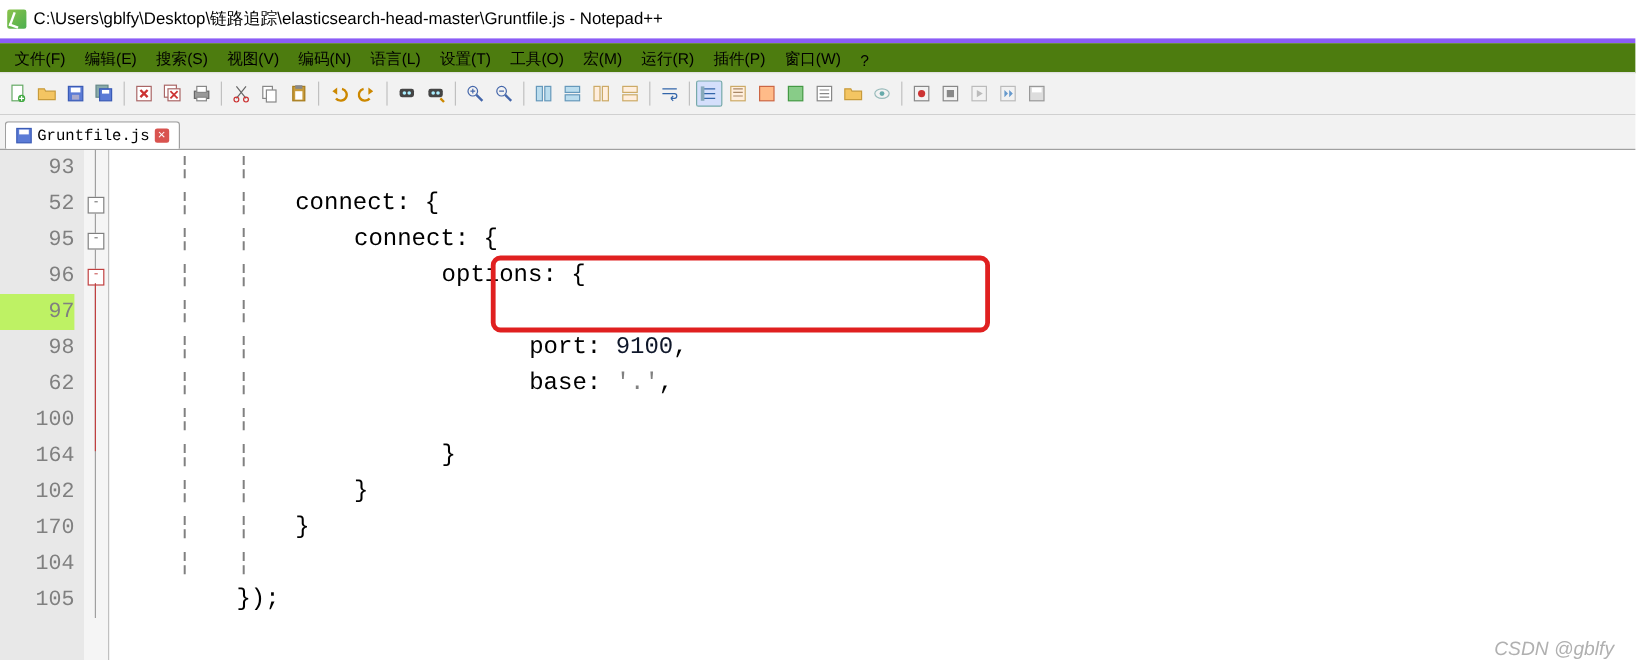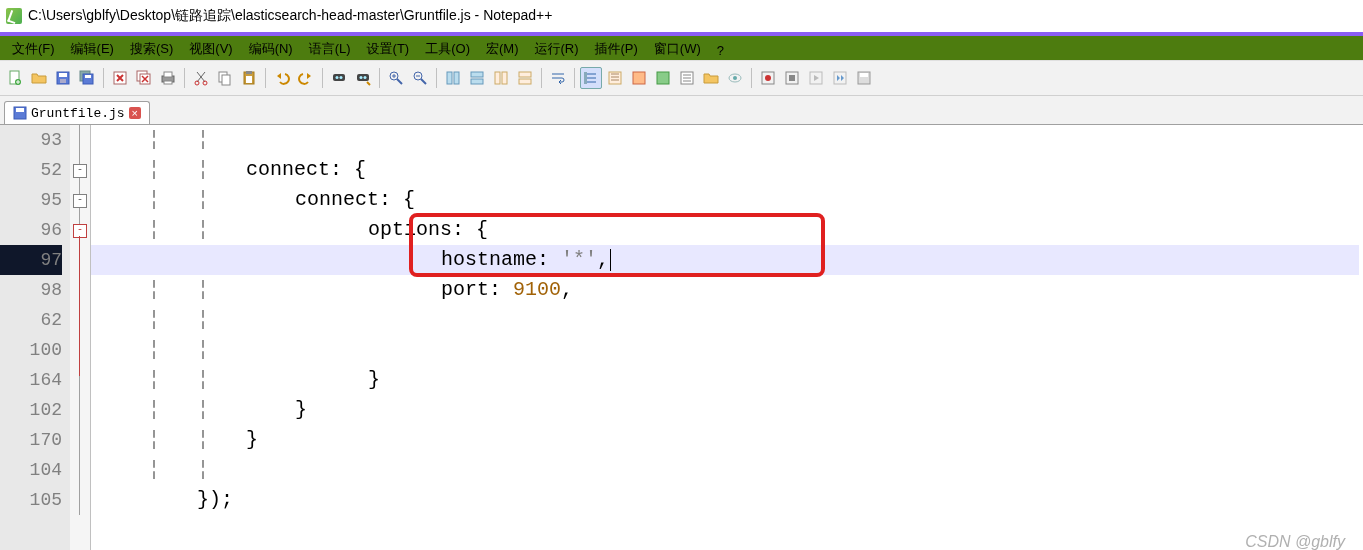--- a/index.html
+++ b/index.html
@@ -21,21 +21,21 @@
   .editor{display:flex;flex:1;height:calc(550px - 28px - 24px - 30px - 26px);font-family:Consolas,"Courier New",monospace;font-size:20px;line-height:30px;position:relative}
   .gutter{width:62px;background:#e8e8e8;color:#808080;text-align:right;padding-right:8px;font-size:18px}
   .fold{width:20px;background:#f5f5f5;border-right:1px solid #c0c0c0;position:relative}
   .fold .box{position:absolute;left:3px;width:12px;height:12px;border:1px solid #808080;background:#fff;font-size:10px;line-height:10px;text-align:center;color:#606060}
   .fold .line{position:absolute;left:9px;width:1px;background:#a0a0a0}
   .code{flex:1;position:relative;white-space:pre}
   .code .row{position:absolute;left:0;right:4px;height:30px;padding-left:8px}
   .hl{background:#e8e8ff}
   .ig{color:#808080;position:absolute}
   .kw{color:#0000d0;font-weight:bold}
-  .num{color:#a16207}
+  .num{color:#0f172a}
   .str{color:#808080}
   .callout{position:absolute;border:4px solid #e02020;border-radius:8px;pointer-events:none}
   .watermark{position:absolute;right:18px;bottom:10px;color:#b0b0b0;font-family:sans-serif;font-size:16px;font-style:italic}
   .caret{position:absolute;width:1px;height:22px;background:#000}
 </style>
 </head>
 <body>
 
 <div class="titlebar">
   <div class="logo"></div>
@@ -285,21 +285,21 @@
     <span class="close"></span>
   </div>
 </div>
 
 <div class="editor">
   <div class="gutter">
     <div>93</div>
     <div>52</div>
     <div>95</div>
     <div>96</div>
-    <div style="background:#0f172a">97</div>
+    <div style="background:#bef264">97</div>
     <div>98</div>
     <div>62</div>
     <div>100</div>
     <div>164</div>
     <div>102</div>
     <div>170</div>
     <div>104</div>
     <div>105</div>
   </div>
   <div class="fold">
@@ -311,22 +311,22 @@
   </div>
   <div class="code">
     
     <div class="ig" style="left:57px;top:0;">¦</div><div class="ig" style="left:57px;top:30px;">¦</div><div class="ig" style="left:57px;top:60px;">¦</div><div class="ig" style="left:57px;top:90px;">¦</div><div class="ig" style="left:57px;top:120px;">¦</div><div class="ig" style="left:57px;top:150px;">¦</div><div class="ig" style="left:57px;top:180px;">¦</div><div class="ig" style="left:57px;top:210px;">¦</div><div class="ig" style="left:57px;top:240px;">¦</div><div class="ig" style="left:57px;top:270px;">¦</div><div class="ig" style="left:57px;top:300px;">¦</div><div class="ig" style="left:57px;top:330px;">¦</div>
     <div class="ig" style="left:106px;top:0;">¦</div><div class="ig" style="left:106px;top:30px;">¦</div><div class="ig" style="left:106px;top:60px;">¦</div><div class="ig" style="left:106px;top:90px;">¦</div><div class="ig" style="left:106px;top:120px;">¦</div><div class="ig" style="left:106px;top:150px;">¦</div><div class="ig" style="left:106px;top:180px;">¦</div><div class="ig" style="left:106px;top:210px;">¦</div><div class="ig" style="left:106px;top:240px;">¦</div><div class="ig" style="left:106px;top:270px;">¦</div><div class="ig" style="left:106px;top:300px;">¦</div><div class="ig" style="left:106px;top:330px;">¦</div>
 
     <div class="row" style="top:0"></div>
     <div class="row" style="top:30px;padding-left:155px"><span>connect</span>: {</div>
     <div class="row" style="top:60px;padding-left:204px"><span>connect</span>: {</div>
     <div class="row" style="top:90px;padding-left:277px"><span>options</span>: {</div>
-    <div class="row hl" style="top:120px;padding-left:350px"><span>hostname</span>: <span class="str">'*'</span>,<span class="caret" style="top:4px;margin-left:1px"></span></div>
     <div class="row" style="top:150px;padding-left:350px"><span>port</span>: <span class="num">9100</span>,</div>
+    <div class="row" style="top:180px;padding-left:350px"><span>base</span>: <span class="str">'.'</span>,</div>
     <div class="row" style="top:240px;padding-left:277px">}</div>
     <div class="row" style="top:270px;padding-left:204px">}</div>
     <div class="row" style="top:300px;padding-left:155px">}</div>
     <div class="row" style="top:330px"></div>
     <div class="row" style="top:360px;padding-left:106px"><span>});</span></div>
 
     <div class="callout" style="left:318px;top:88px;width:408px;height:56px"></div>
   </div>
 
   <div class="watermark">CSDN @gblfy</div>

